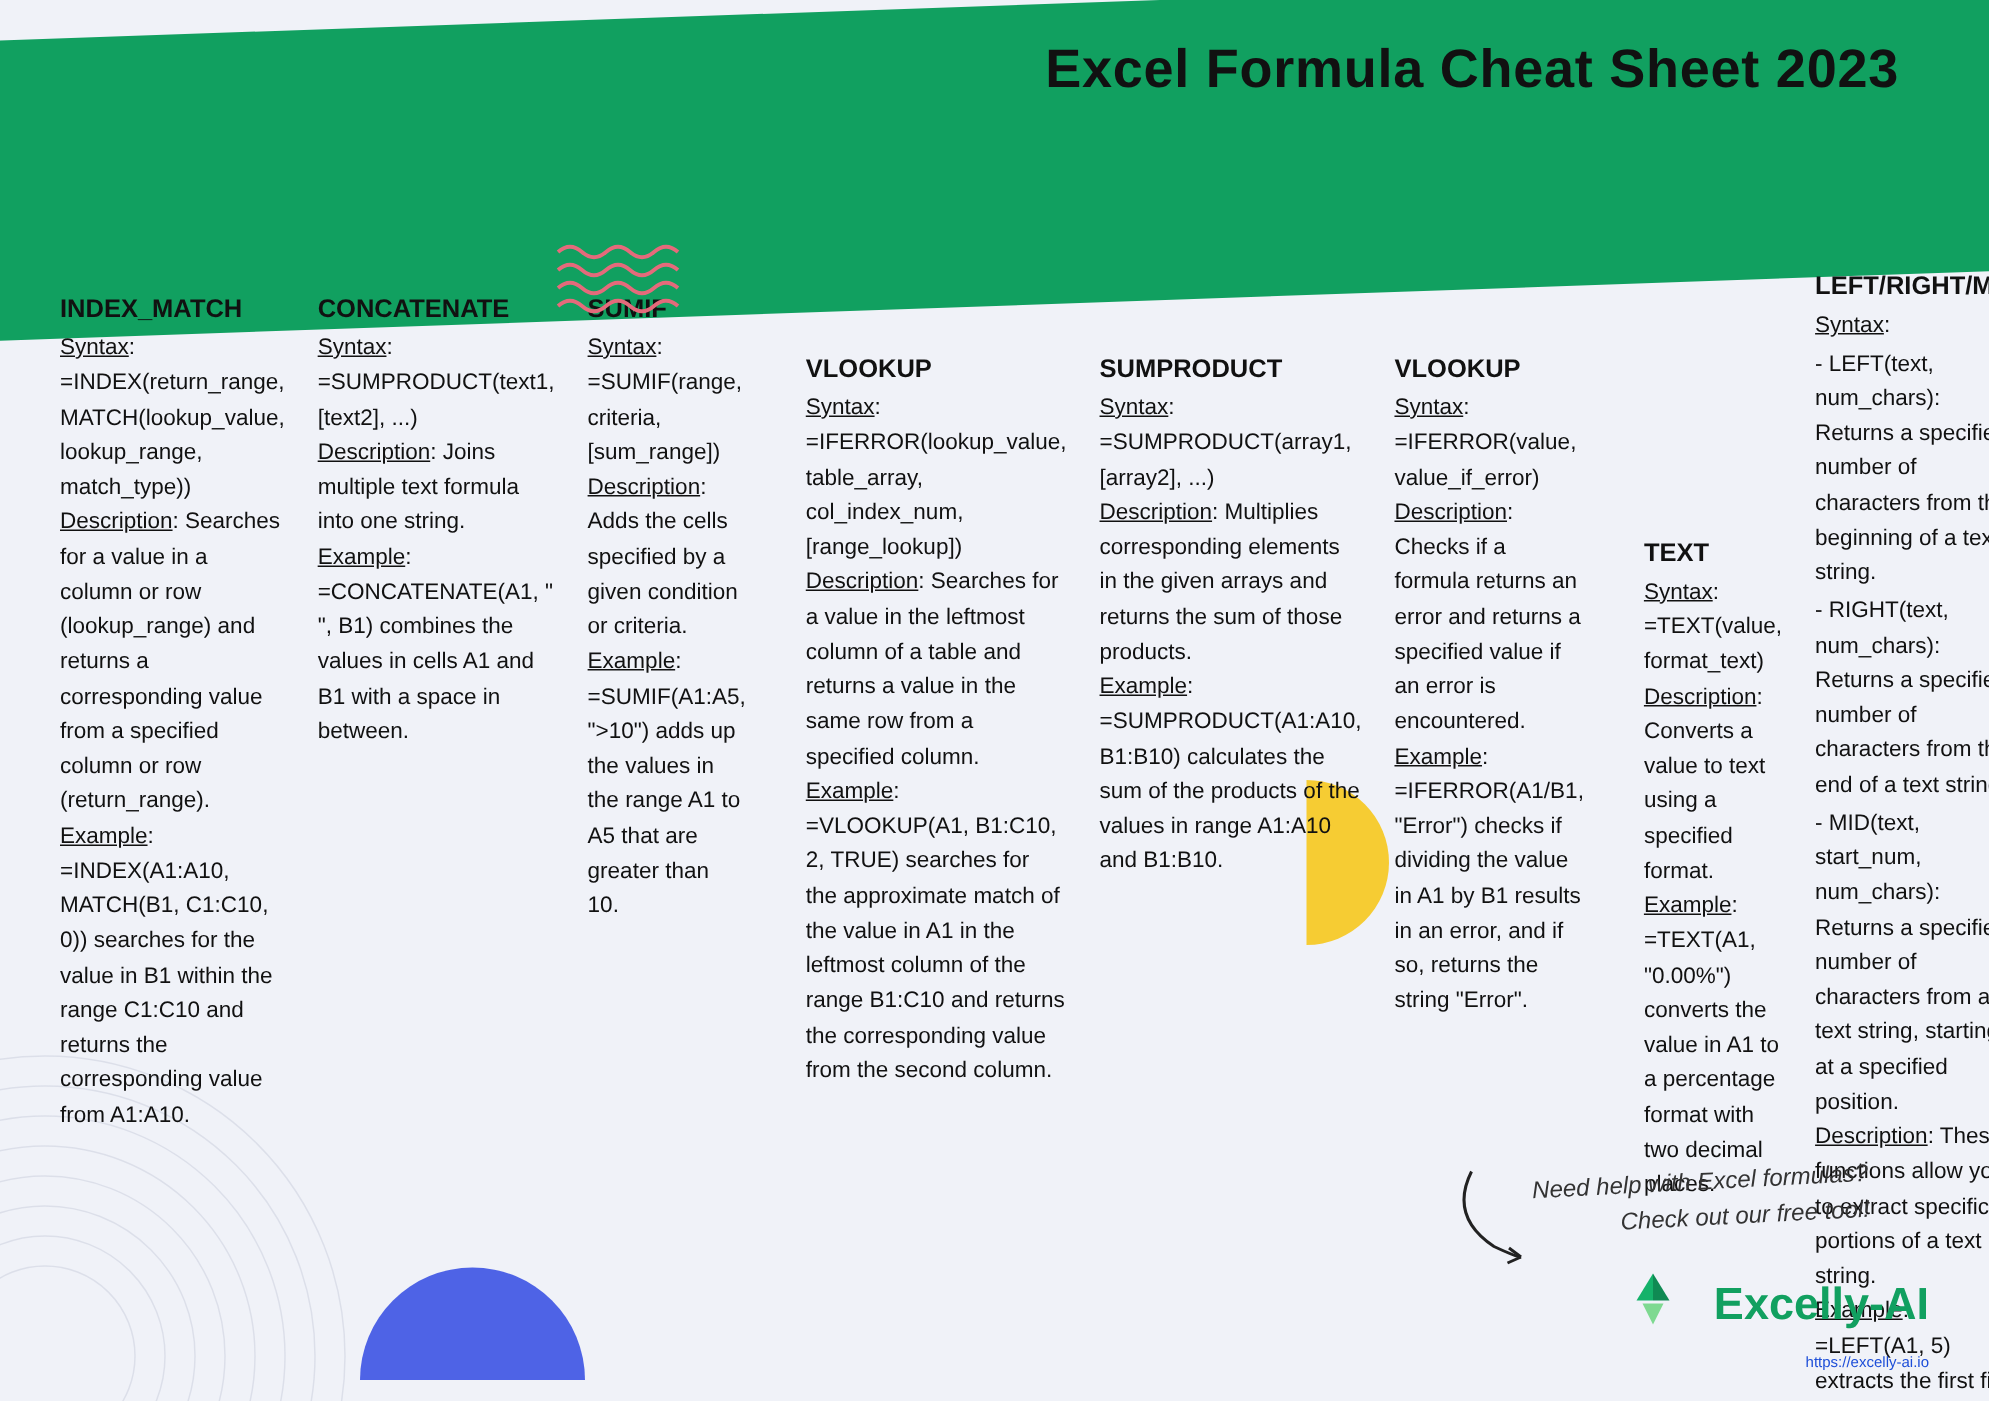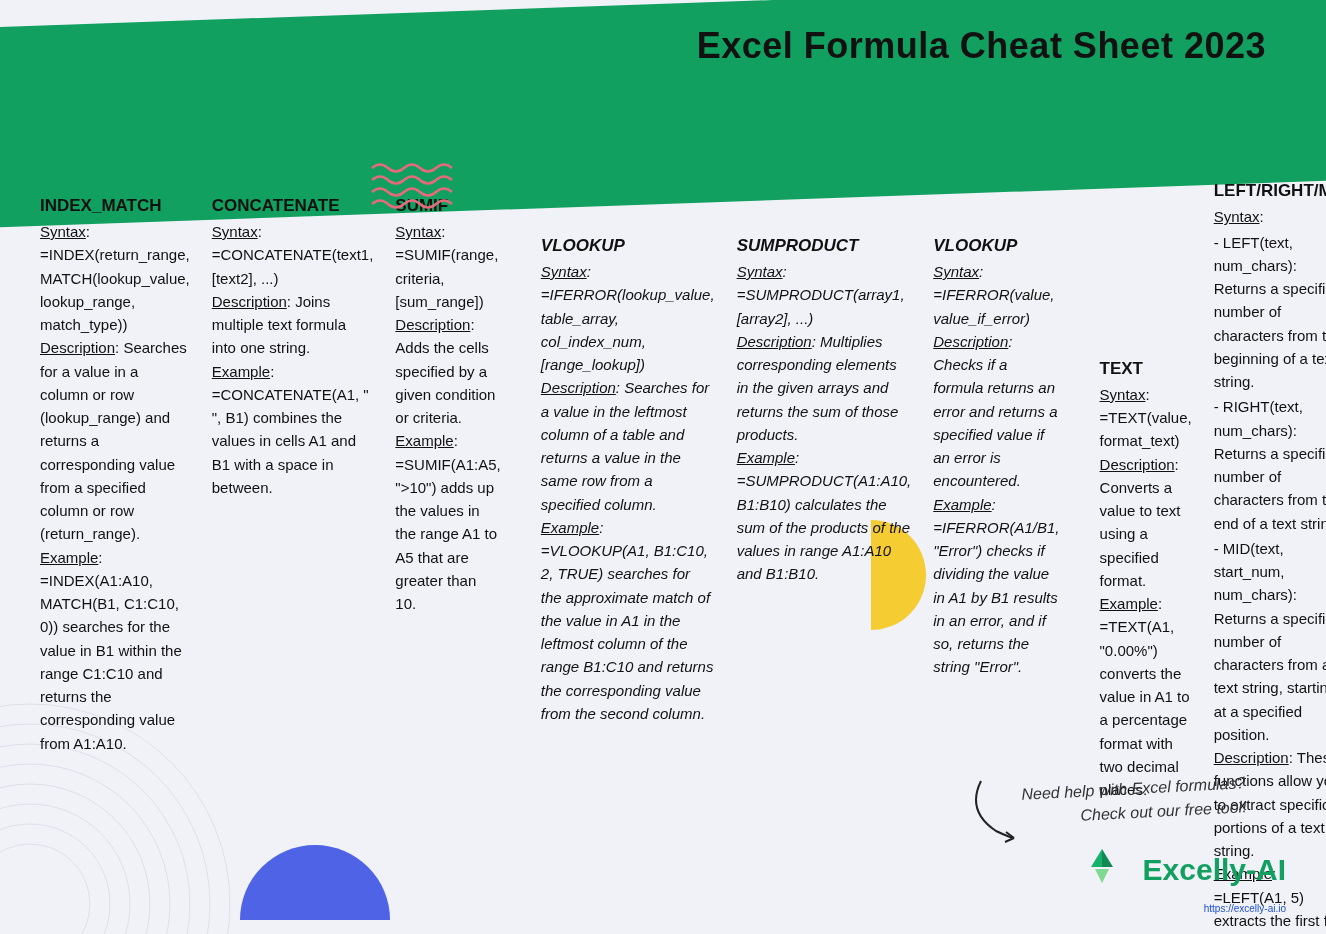--- a/index.html
+++ b/index.html
@@ -34,21 +34,21 @@
     position: absolute;
     top: 160px;
     left: 40px;
     right: 40px;
     bottom: 20px;
     display: flex;
     gap: 40px;
     z-index: 3;
   }
   .col { flex: 1; display: flex; flex-direction: row; gap: 22px; margin-top: 36px; }
-  .col2 { padding-top: 40px; font-style: italic; }
+  .col2 { padding-top: 40px; }
   .col3 { padding-top: 50px; align-items: center; }
   .block h2 {
     font-size: 17px;
     font-weight: 800;
     margin-bottom: 4px;
     color: #111;
   }
   .block p {
     font-size: 15px;
     line-height: 1.55;
@@ -157,21 +157,21 @@
 <div class="content">
   <div class="col" id="col1">
       <div class="block">
         <h2>INDEX_MATCH</h2>
         <p><span class="label">Syntax</span>: <span>=INDEX(return_range, MATCH(lookup_value, lookup_range, match_type))</span></p>
         <p><span class="label">Description</span>: <span>Searches for a value in a column or row (lookup_range) and returns a corresponding value from a specified column or row (return_range).</span></p>
         <p><span class="label">Example</span>: <span>=INDEX(A1:A10, MATCH(B1, C1:C10, 0)) searches for the value in B1 within the range C1:C10 and returns the corresponding value from A1:A10.</span></p>
       </div>
       <div class="block">
         <h2>CONCATENATE</h2>
-        <p><span class="label">Syntax</span>: <span>=CONCATENATE(text1, [text2], ...)</span></p>
+        <p><span class="label">Syntax</span>: <span>=SUMPRODUCT(text1, [text2], ...)</span></p>
         <p><span class="label">Description</span>: <span>Joins multiple text formula into one string.</span></p>
         <p><span class="label">Example</span>: <span>=CONCATENATE(A1, " ", B1) combines the values in cells A1 and B1 with a space in between.</span></p>
       </div>
       <div class="block">
         <h2>SUMIF</h2>
         <p><span class="label">Syntax</span>: <span>=SUMIF(range, criteria, [sum_range])</span></p>
         <p><span class="label">Description</span>: <span>Adds the cells specified by a given condition or criteria.</span></p>
         <p><span class="label">Example</span>: <span>=SUMIF(A1:A5, "&gt;10") adds up the values in the range A1 to A5 that are greater than 10.</span></p>
       </div>
     </div>

